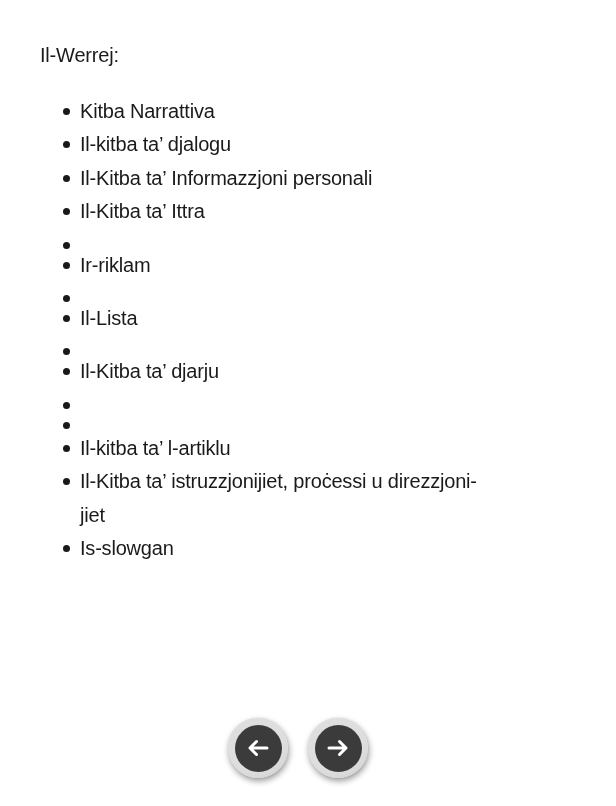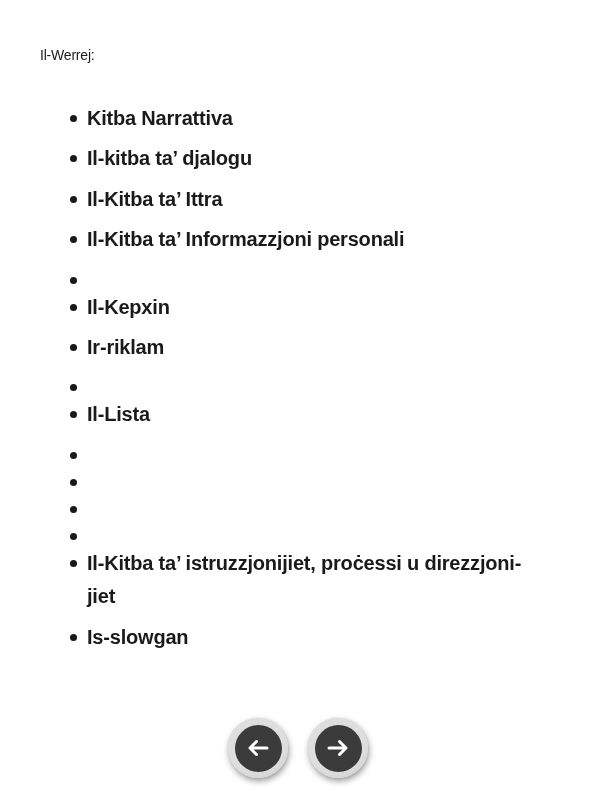--- a/index.html
+++ b/index.html
@@ -12,40 +12,39 @@
     height: 806px;
     position: relative;
     overflow: hidden;
     font-family: "Liberation Sans", "DejaVu Sans", sans-serif;
     color: #1a1a1a;
   }
   .page-title {
     position: absolute;
     left: 40px;
     top: 45px;
-    font-size: 14px;
+    font-size: 20px;
     line-height: 20px;
     letter-spacing: -0.2px;
     color: #1b1b1b;
   }
   ul.toc-list {
     position: absolute;
     left: 63px;
     top: 95px;
     width: 537px;
     margin: 0;
     padding: 0;
     list-style: none;
   }
   ul.toc-list li {
     display: flex;
     align-items: flex-start;
-    margin: 7px;
+    margin: 0;
     padding: 0;
-    font-weight: bold;
   }
   ul.toc-list li.second-group {
     margin-top: 3px;
   }
   .bullet {
     flex: 0 0 auto;
     width: 7px;
     height: 7px;
     border-radius: 50%;
     background: #191919;
@@ -102,55 +101,56 @@
   <li>
     <span class="bullet"></span>
     <span class="item-text">Kitba Narrattiva</span>
   </li>
   <li>
     <span class="bullet"></span>
     <span class="item-text">Il-kitba ta’ djalogu</span>
   </li>
   <li>
     <span class="bullet"></span>
+    <span class="item-text">Il-Kitba ta’ Informazzjoni personali</span>
+  </li>
+  <li>
+    <span class="bullet"></span>
     <span class="item-text">Il-Kitba ta’ Ittra</span>
   </li>
   <li>
     <span class="bullet"></span>
-    <span class="item-text">Il-Kitba ta’ Informazzjoni personali</span>
-  </li>
-  <li>
-    <span class="bullet"></span>
-  </li>
-  <li>
-    <span class="bullet"></span>
-    <span class="item-text">Il-Kepxin</span>
   </li>
   <li>
     <span class="bullet"></span>
     <span class="item-text">Ir-riklam</span>
   </li>
   <li>
     <span class="bullet"></span>
   </li>
   <li>
     <span class="bullet"></span>
     <span class="item-text">Il-Lista</span>
   </li>
   <li>
     <span class="bullet"></span>
   </li>
   <li>
     <span class="bullet"></span>
+    <span class="item-text">Il-Kitba ta’ djarju</span>
+  </li>
+  <li>
+    <span class="bullet"></span>
   </li>
   <li>
     <span class="bullet"></span>
   </li>
   <li class="second-group">
     <span class="bullet"></span>
+    <span class="item-text">Il-kitba ta’ l-artiklu</span>
   </li>
   <li>
     <span class="bullet"></span>
     <span class="item-text">Il-Kitba ta’ istruzzjonijiet, proċessi u direzzjoni-
 jiet</span>
   </li>
   <li>
     <span class="bullet"></span>
     <span class="item-text">Is-slowgan</span>
   </li>

